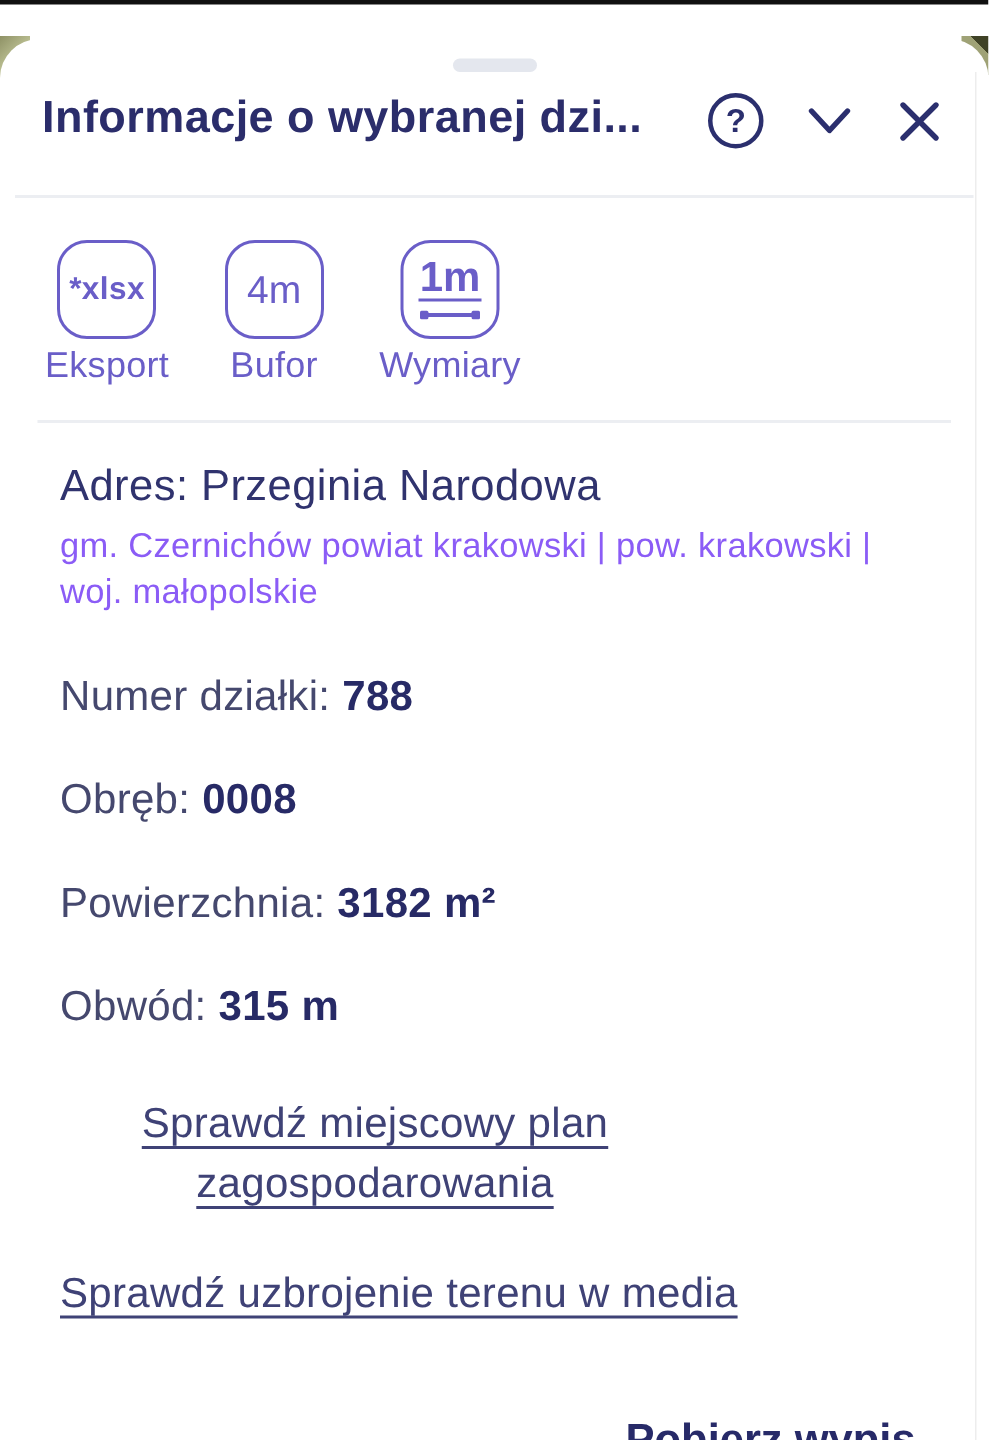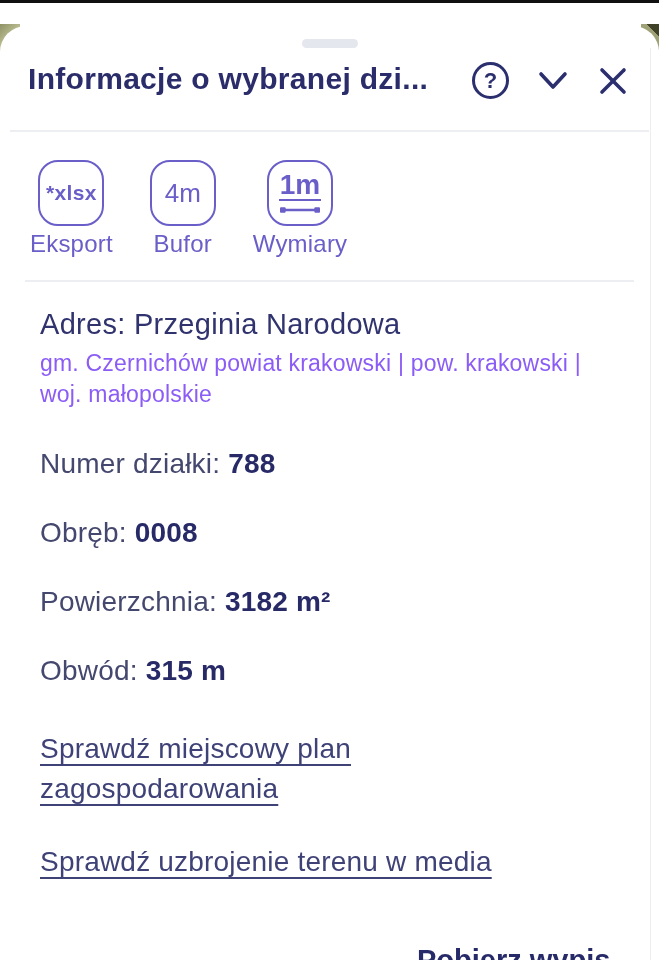--- a/index.html
+++ b/index.html
@@ -46,21 +46,21 @@
   .adres-heading { font-size:29px; font-weight:500; color:#30336e; letter-spacing:.3px; }
   .adres-sub { margin-top:7px; font-size:23px; color:#8b5cf6; line-height:1.36; letter-spacing:.2px; max-width:579px; }
 
   .detail-row { margin-top:37px; font-size:28px; letter-spacing:.2px; }
   .detail-label { color:#45486e; font-weight:400; }
   .detail-value { color:#272a66; font-weight:700; }
 
   .links { margin-top:42px; }
   .link { display:block; font-size:28px; color:#3f4276; letter-spacing:.2px; line-height:1.45;
     text-decoration:underline; text-underline-offset:6px; text-decoration-thickness:1.5px; cursor:pointer; }
-  .link.first { max-width:420px; }
+  .link.first { max-width:420px;text-align:center; }
   .link.second { margin-top:32px; }
 
   .bottom-partial { position:absolute; left:417px; top:944px; font-size:29px; font-weight:600;
     color:#272a68; white-space:nowrap; z-index:3; }
 
   svg { display:block; }
 </style>
 </head>
 <body>
 

